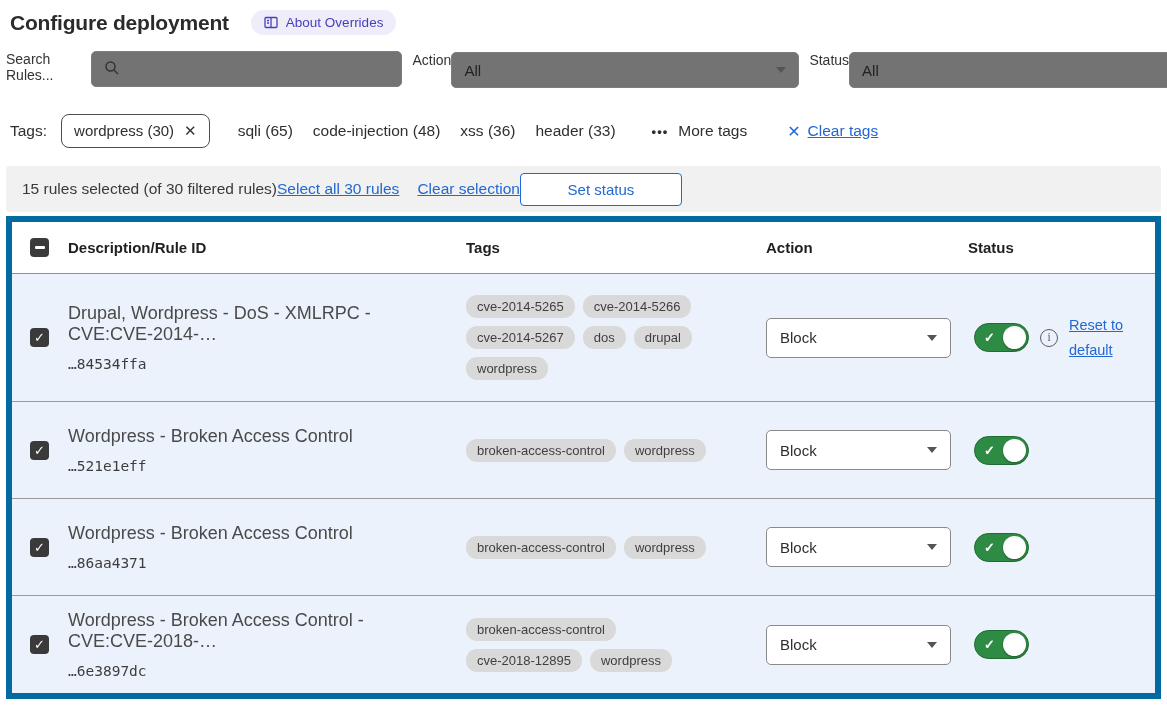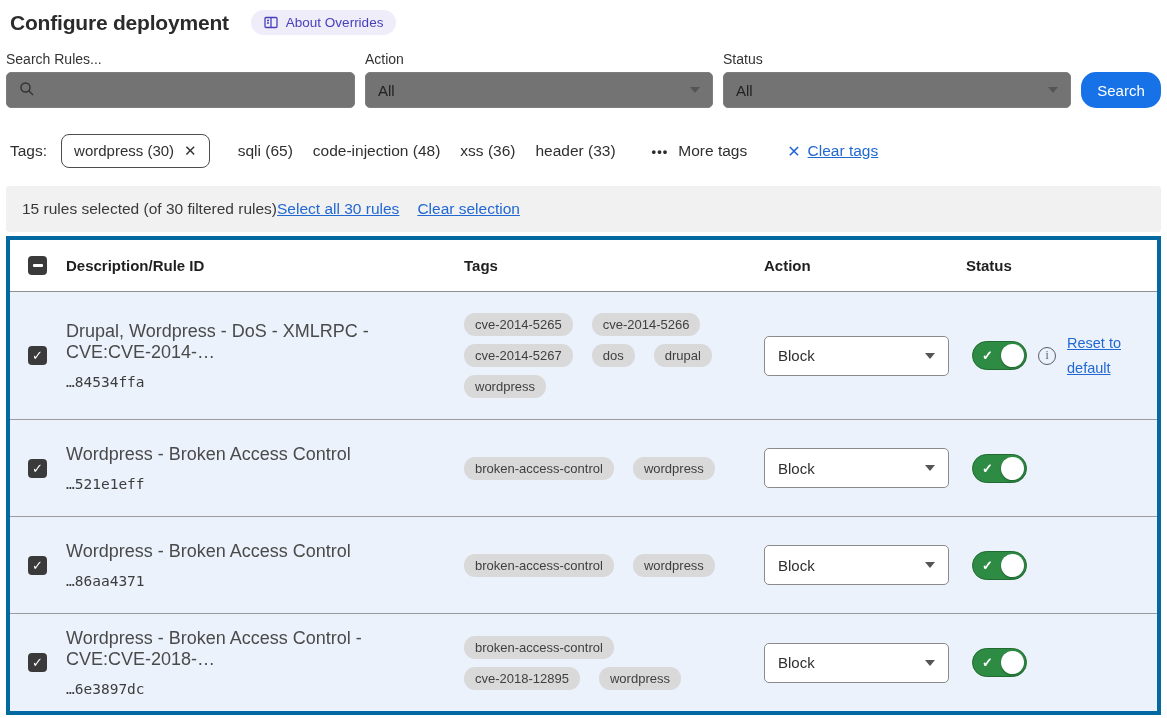--- a/index.html
+++ b/index.html
@@ -16,21 +16,21 @@
   .page-title { font-size: 21px; font-weight: 700; color: #2b2b2b; letter-spacing: -0.2px; }
   .about-badge {
     display: inline-flex; align-items: center; gap: 8px;
     background: var(--badge-bg); color: var(--badge-fg);
     font-size: 13.5px; padding: 5px 13px; border-radius: 14px; cursor: pointer;
   }
   .about-badge svg { display: block; }
 
   
   .filters { display: flex; align-items: flex-end; gap: 10px; }
-  .field { display: flex; flex-direction: column; }
+  .field { display: flex; flex-direction: row; }
   .field-label { font-size: 14px; color: #333; margin-bottom: 5px; }
   .search-box, .select-box {
     height: 36px; background: #737373; border: 1px solid #7d7d7d; border-radius: 5px;
     display: flex; align-items: center; padding: 0 12px; font-size: 15px; color: #222;
   }
   .search-box { width: 349px; gap: 8px; }
   .search-box input {
     border: none; outline: none; flex: 1; font-size: 15px;
     font-family: "Liberation Sans", sans-serif; background: transparent;
   }
@@ -72,39 +72,39 @@
   .sel-link + .sel-link { margin-left: 18px; }
   .outline-btn {
     width: 162px; height: 33px; background: #fff; border: 1px solid var(--link);
     color: var(--link); border-radius: 4px; font-size: 15px; cursor: pointer;
     font-family: "Liberation Sans", sans-serif;
   }
   .outline-btn.first { margin-left: auto; }
   .outline-btn + .outline-btn { margin-left: 13px; }
 
   
-  .rules-table { margin-top: 4px; border: 4px solid #0369a1; background: #d946ef; }
+  .rules-table { margin-top: 4px; border: 6px solid #0369a1; background: #d946ef; }
   .tgrid { display: grid; grid-template-columns: 56px 398px 300px 202px auto; align-items: center; }
   .thead { height: 52px; background: #fff; border-bottom: 1px solid #8f8f8f; font-size: 15px; font-weight: 700; color: #1f1f1f; }
   .trow { background: var(--row-bg); border-bottom: 1px solid #9b9b9b; min-height: 97px; padding: 14px 0; }
   .trow:last-child { border-bottom: none; }
   .trow.tall { min-height: 128px; }
 
   .cb-cell { display: flex; justify-content: flex-start; padding-left: 18px; }
   .checkbox {
     width: 19px; height: 19px; border-radius: 4px; background: #3a3a3a;
     display: flex; align-items: center; justify-content: center; cursor: pointer;
   }
   .checkbox .mark { color: #fff; font-size: 13px; line-height: 1; }
   .checkbox .minus { width: 10px; height: 3px; background: #fff; border-radius: 1px; }
 
   .desc-line { font-size: 18px; color: #4a4a4a; padding-right: 14px; }
   .rule-id { font-family: "DejaVu Sans Mono", monospace; font-size: 14.5px; color: #3d3d3d; margin-top: 11px; }
 
-  .tags-cell { display: flex; flex-wrap: wrap; gap: 8px 19px; width: 272px; align-items: center; }
+  .tags-cell { display: flex; flex-wrap: wrap; gap: 8px 8px; width: 272px; align-items: center; }
   .pill {
     background: #d9d9d9; color: #3f3f3f; font-size: 13px;
     padding: 4px 11px; border-radius: 11px; white-space: nowrap;
   }
 
   .action-select {
     width: 185px; height: 40px; background: #fff; border: 1px solid #8a8a8a; border-radius: 5px;
     display: flex; align-items: center; justify-content: space-between; padding: 0 13px;
     font-size: 15px; color: #2e2e2e; cursor: pointer; gap: 48px;
   }
@@ -198,20 +198,21 @@
     <span class="clear-tags">
       <span class="x">✕</span>
       <span class="lbl">Clear tags</span>
     </span>
   </div>
 
   <div class="selection-bar">
     <span class="sel-summary">15 rules selected (of 30 filtered rules)</span>
     <span class="link sel-link">Select all 30 rules</span>
     <span class="link sel-link">Clear selection</span>
+    <button class="outline-btn">Set status</button>
   </div>
 
   <div class="rules-table">
     <div class="tgrid thead">
       <div class="cb-cell">
         <span class="checkbox">
           <span class="minus"></span>
         </span>
       </div>
       <div>Description/Rule ID</div>

